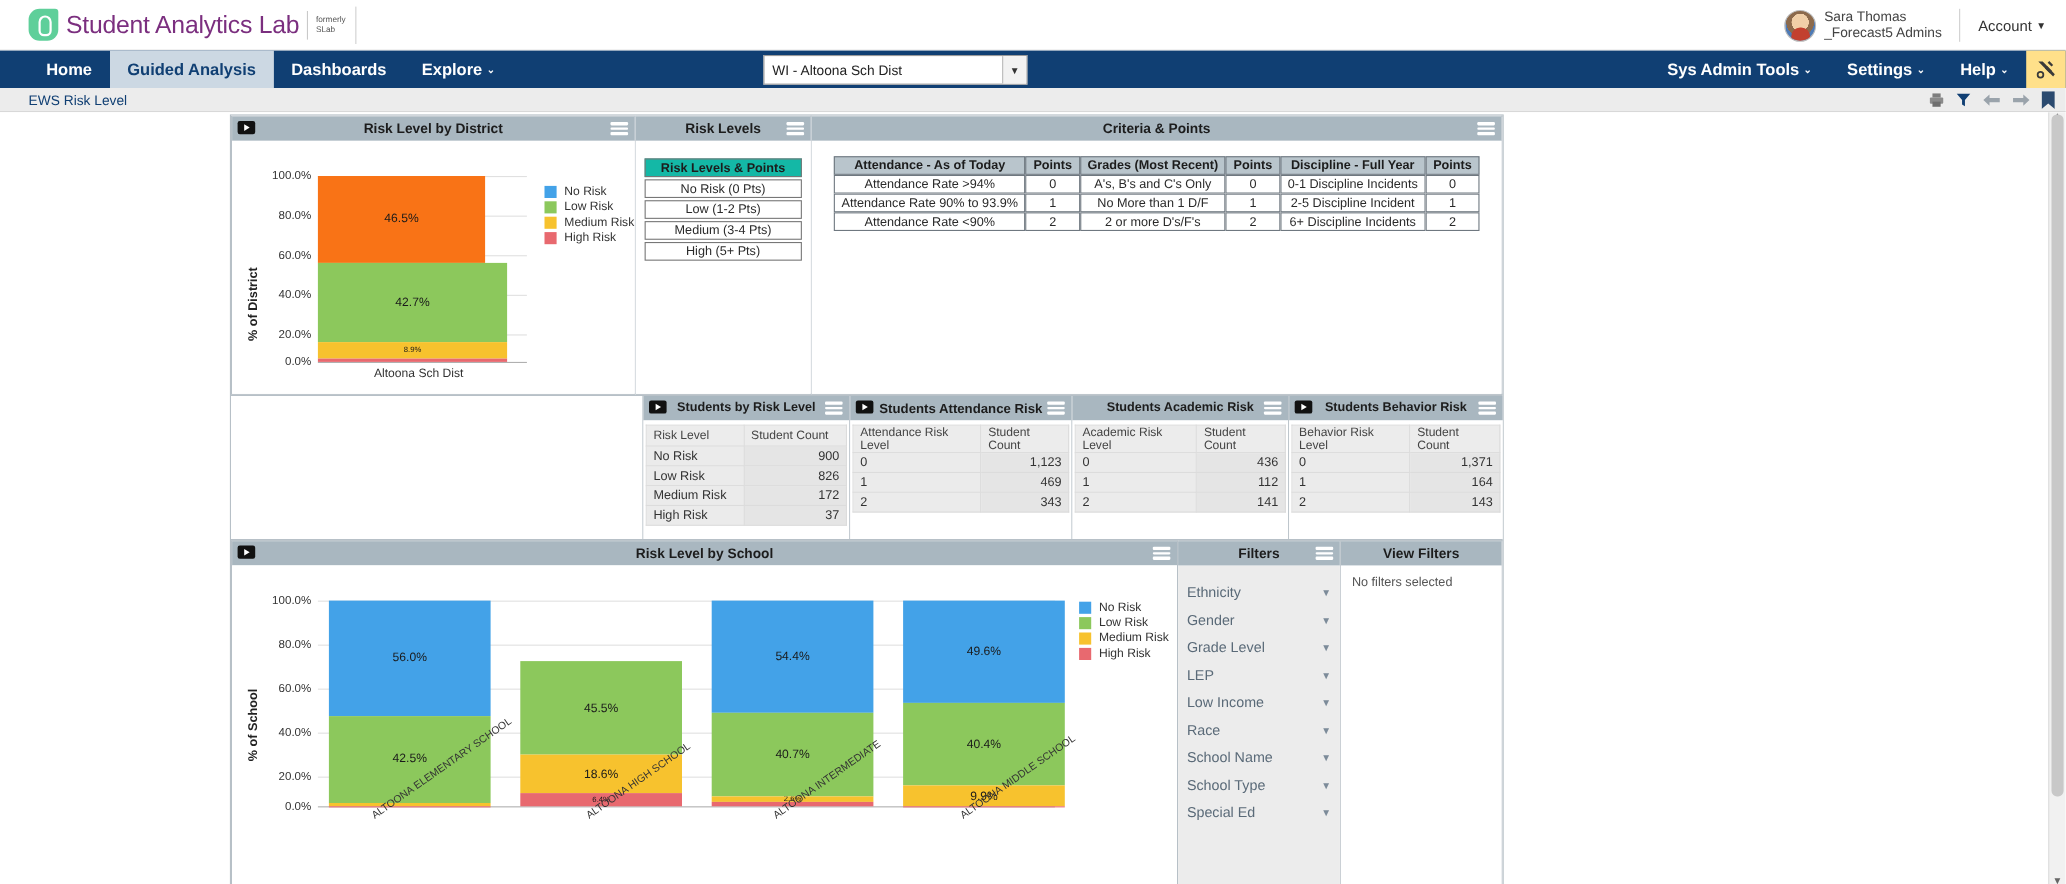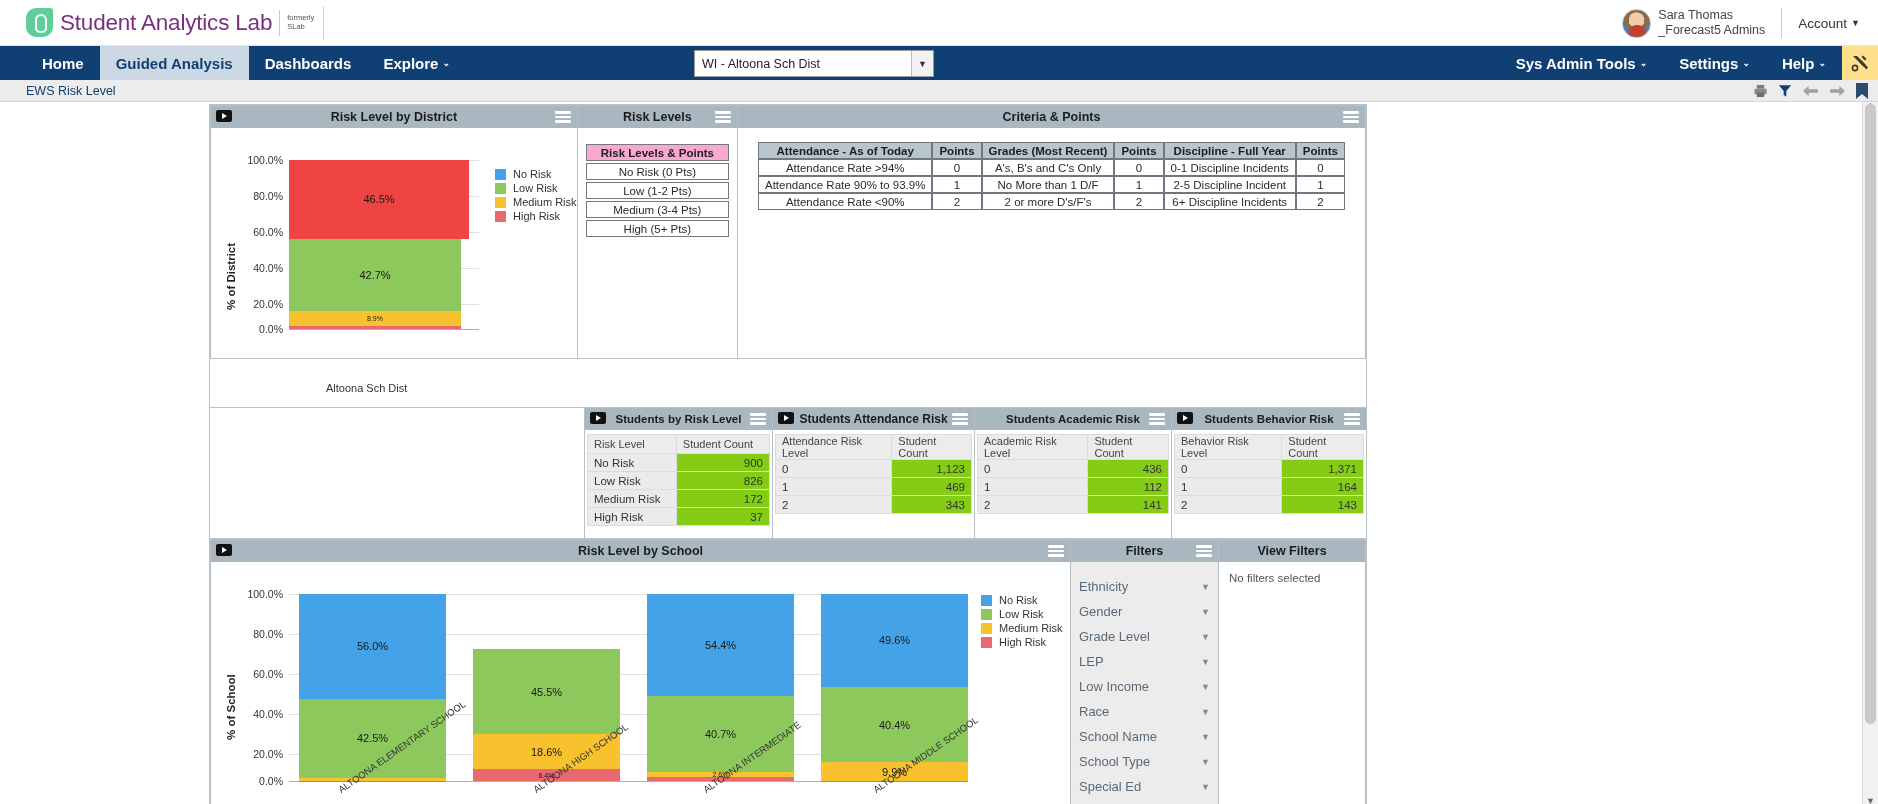--- a/index.html
+++ b/index.html
@@ -275,56 +275,56 @@
   .rl-table { width: 100%; border-collapse: separate; border-spacing: 0 2px; }
   .rl-table th, .rl-table td {
     border: 1.5px solid #777;
     font-size: 11.5px;
     height: 17px;
     text-align: center;
     font-weight: normal;
     color: #2a2a2a;
     background: #fff;
   }
-  .rl-table th { background: #f9a8d4; font-weight: bold; color: #1c1c1c; margin-top: 40px; }
+  .rl-table th { background: #14b8a6; font-weight: bold; color: #1c1c1c; margin-top: 40px; }
 
   
   .crit-wrap { padding: 14px 20px 0 20px; }
   .crit-table { border-collapse: separate; border-spacing: 0; width: 100%; }
   .crit-table th, .crit-table td {
     border: 1px solid #6f7880;
     font-size: 11.5px;
     height: 17px;
     padding: 0 6px;
     text-align: center;
     color: #2a2a2a;
     background: #fff;
     white-space: nowrap;
   }
   .crit-table th { background: #b9c5cc; font-weight: bold; color: #1c1c1c; }
 
   
-  .row2 { display: flex; align-items: stretch; border-top: 1px solid #b7c0c7; margin-top: 48px; }
+  .row2 { display: flex; align-items: stretch; border-top: 1px solid #b7c0c7; }
   .mini { border-left: 1px solid #b7c0c7; }
   .mini:first-child { border-left: 0; }
   .mini-body { height: 108px; background: #fff; padding: 4px 2px 0 2px; }
   .mini-table { width: 100%; border-collapse: collapse; }
   .mini-table th {
     font-size: 11px; font-weight: normal; color: #444;
     background: #ececec;
     border: 1px solid #dcdcdc;
     height: 19px; padding: 0 6px;
     text-align: left;
   }
   .mini-table th.num { text-align: left; }
   .mini-table td {
     font-size: 11.5px; color: #333;
     border: 1px solid #dcdcdc;
     height: 18px; padding: 0 6px;
-    background: #84cc16;
+    background: #e5e5e5;
   }
   .mini-table tr td:first-child { background: #ebebeb; }
   .mini-table td.num { text-align: right; }
 
   
   .row3 { display: flex; align-items: stretch; border-top: 1px solid #b7c0c7; }
   .pnl-school { width: 861px; }
   .pnl-filters { width: 148px; border-left: 0; }
   .pnl-viewfilters { flex: 1; border-left: 0; }
   .school-body { position: relative; height: 310px; background: #fff; }
@@ -477,32 +477,32 @@
           <div class="ytick" style="left:18px; top:170px; width:54px;">20.0%</div>
           <div class="ytick" style="left:18px; top:195px; width:54px;">0.0%</div>
 
           <div class="gridline" style="left:78px; top:32px; width:190px;"></div>
           <div class="gridline" style="left:78px; top:68px; width:190px;"></div>
           <div class="gridline" style="left:78px; top:104px; width:190px;"></div>
           <div class="gridline" style="left:78px; top:140px; width:190px;"></div>
           <div class="gridline" style="left:78px; top:176px; width:190px;"></div>
           <div class="gridline" style="left:78px; top:201px; width:190px; background:#b0b0b0;"></div>
 
-          <div class="bar-seg" style="left:78px; top:32px; width:180px; height:78.6px; background:#ef4444;">
+          <div class="bar-seg" style="left:78px; top:32px; width:152px; height:78.6px; background:#f97316;">
             <span>46.5%</span>
           </div>
           <div class="bar-seg" style="left:78px; top:110.6px; width:172px; height:72.2px; background:#8cc85c;">
             <span>42.7%</span>
           </div>
           <div class="bar-seg tiny" style="left:78px; top:182.8px; width:172px; height:15.0px; background:#f7c22e;">
             <span>8.9%</span>
           </div>
           <div class="bar-seg" style="left:78px; top:197.8px; width:172px; height:3.2px; background:#e8696f;"></div>
 
-          <div class="xcat" style="left:115px; top:206px;margin-top:48px;">Altoona Sch Dist</div>
+          <div class="xcat" style="left:129px; top:206px;">Altoona Sch Dist</div>
 
           <div class="legend" style="left:284px; top:40px;">
             <div class="legend-row">
               <span class="legend-sw" style="background:#43a2e8"></span>
               <span class="legend-label">No Risk</span>
             </div>
             <div class="legend-row">
               <span class="legend-sw" style="background:#8cc85c"></span>
               <span class="legend-label">Low Risk</span>
             </div>

